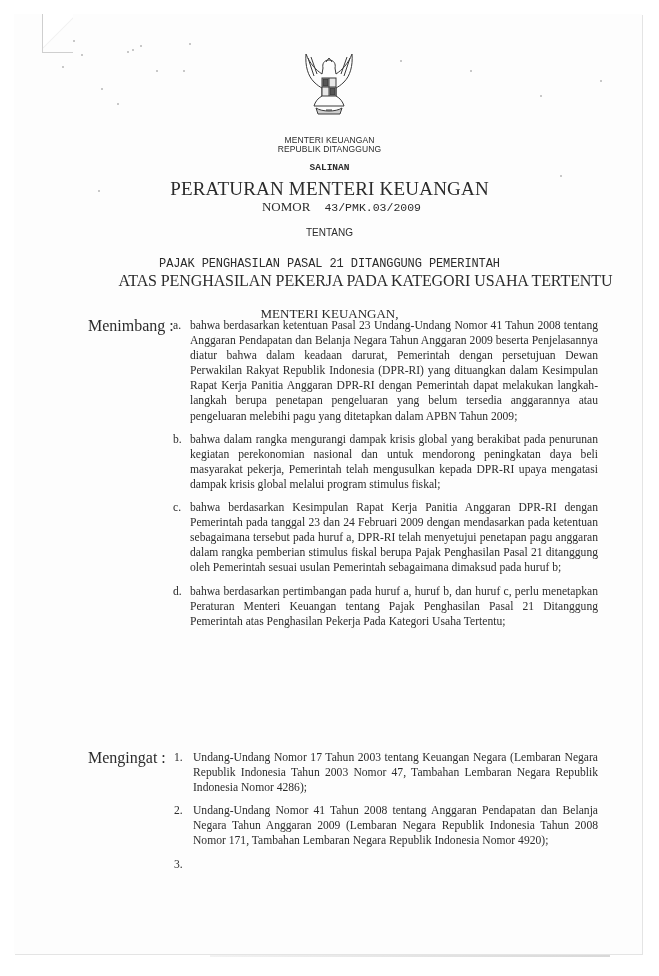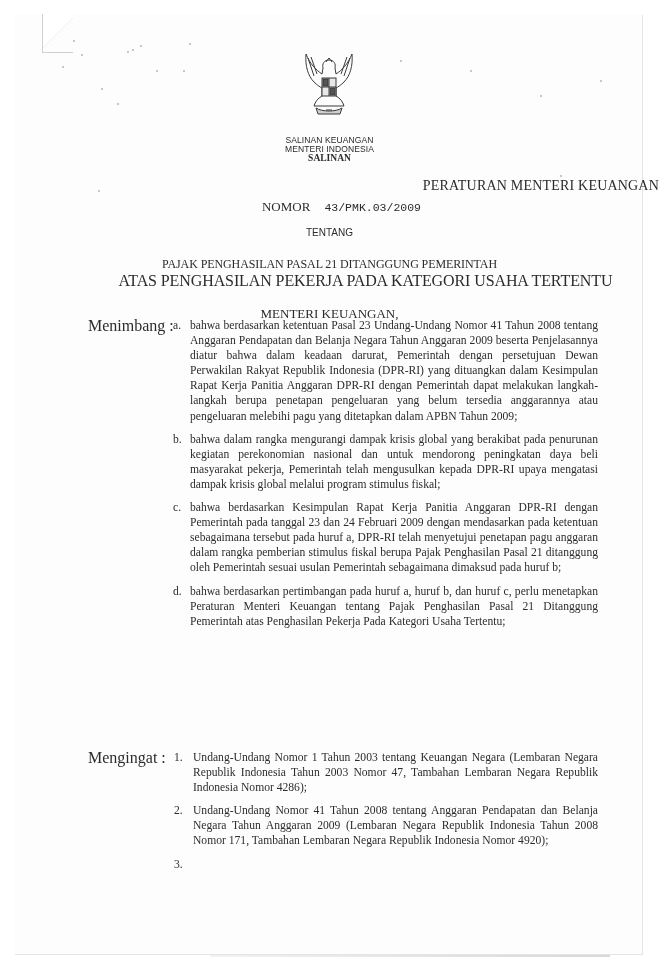--- a/index.html
+++ b/index.html
@@ -54,50 +54,49 @@
   .lh-line {
     font-family: "Liberation Sans", "DejaVu Sans", sans-serif;
     font-size: 8.5px;
     letter-spacing: 0.1px;
     line-height: 10px;
     color: #2a2a2a;
   }
   .lh1 { top: 135px; }
   .lh2 { top: 144px; }
   .salinan {
-    top: 153px;
-    font-family: Liberation Serif, serif;
+    top: 162px;
+    font-family: Liberation Mono, monospace;
     font-weight: bold;
     font-size: 9.5px;
     line-height: 11px;
   }
   .reg-title {
     top: 178px;
     font-family: "Liberation Serif", serif;
-    font-size: 14px;
+    font-size: 19px;
     letter-spacing: 0.2px;
-    text-align: right;
   }
   .reg-number {
     top: 199px;
     font-family: "Liberation Serif", serif;
     font-size: 13px;
     left: 12px;
   }
   .reg-number .num {
     font-family: "Liberation Mono", "DejaVu Sans Mono", monospace;
     font-size: 11.5px;
     margin-left: 14px;
   }
   .tentang {
     top: 227px;
     font-family: Liberation Sans, sans-serif;
     font-size: 10px;
   }
-  .subject1 { top: 257px; font-size: 12px; font-family: Liberation Serif, serif; letter-spacing: -0.1px; }
+  .subject1 { top: 257px; font-size: 12px; font-family: Liberation Mono, monospace; letter-spacing: -0.1px; }
   .subject2 { top: 272px; font-size: 16px; font-family: "Liberation Serif", serif; letter-spacing: -0.1px; margin-left: 36px; }
   .minister {
     top: 306px;
     font-size: 13px;
     font-family: "Liberation Serif", serif;
   }
 
   
   .section {
     position: absolute;
@@ -183,22 +182,22 @@
     <rect x="20" y="26" width="14" height="18" fill="#e8e8e8"></rect>
     <path d="M27 26 L27 44 M20 35 L34 35"></path>
     <rect x="21" y="27" width="5" height="7" fill="#555"></rect>
     <rect x="28" y="36" width="5" height="7" fill="#555"></rect>
     <path d="M14 56 C20 60 34 60 40 56 L38 62 L16 62 Z" fill="#cfcfcf"></path>
     <path d="M24 58 L30 58"></path>
     <path d="M24 10 L27 6 L30 10"></path>
   </g>
 </svg>
 
-<div class="letterhead lh-line lh1">SALINAN KEUANGAN</div>
-<div class="letterhead lh-line lh2">MENTERI INDONESIA</div>
+<div class="letterhead lh-line lh1">MENTERI KEUANGAN</div>
+<div class="letterhead lh-line lh2">REPUBLIK DITANGGUNG</div>
 <div class="letterhead salinan">SALINAN</div>
 
 <div class="letterhead reg-title">PERATURAN MENTERI KEUANGAN</div>
 <div class="letterhead reg-number">
   <span>NOMOR</span><span class="num">43/PMK.03/2009</span>
 </div>
 <div class="letterhead tentang">TENTANG</div>
 <div class="letterhead subject1">PAJAK PENGHASILAN PASAL 21 DITANGGUNG PEMERINTAH</div>
 <div class="letterhead subject2">ATAS PENGHASILAN PEKERJA PADA KATEGORI USAHA TERTENTU</div>
 <div class="letterhead minister">MENTERI KEUANGAN,</div>
@@ -223,21 +222,21 @@
       <span>bahwa berdasarkan pertimbangan pada huruf a, huruf b, dan huruf c, perlu menetapkan Peraturan Menteri Keuangan tentang Pajak Penghasilan Pasal 21 Ditanggung Pemerintah atas Penghasilan Pekerja Pada Kategori Usaha Tertentu;</span>
     </li>
   </ol>
 </div>
 
 <div class="section mengingat">
   <div class="section-label">Mengingat :</div>
   <ol class="items">
     <li class="item">
       <span class="marker">1.</span>
-      <span>Undang-Undang Nomor 1 Tahun 2003 tentang Keuangan Negara (Lembaran Negara Republik Indonesia Tahun 2003 Nomor 47, Tambahan Lembaran Negara Republik Indonesia Nomor 4286);</span>
+      <span>Undang-Undang Nomor 17 Tahun 2003 tentang Keuangan Negara (Lembaran Negara Republik Indonesia Tahun 2003 Nomor 47, Tambahan Lembaran Negara Republik Indonesia Nomor 4286);</span>
     </li>
     <li class="item">
       <span class="marker">2.</span>
       <span>Undang-Undang Nomor 41 Tahun 2008 tentang Anggaran Pendapatan dan Belanja Negara Tahun Anggaran 2009 (Lembaran Negara Republik Indonesia Tahun 2008 Nomor 171, Tambahan Lembaran Negara Republik Indonesia Nomor 4920);</span>
     </li>
     <li class="item">
       <span class="marker">3.</span>
     </li>
   </ol>
 </div>

